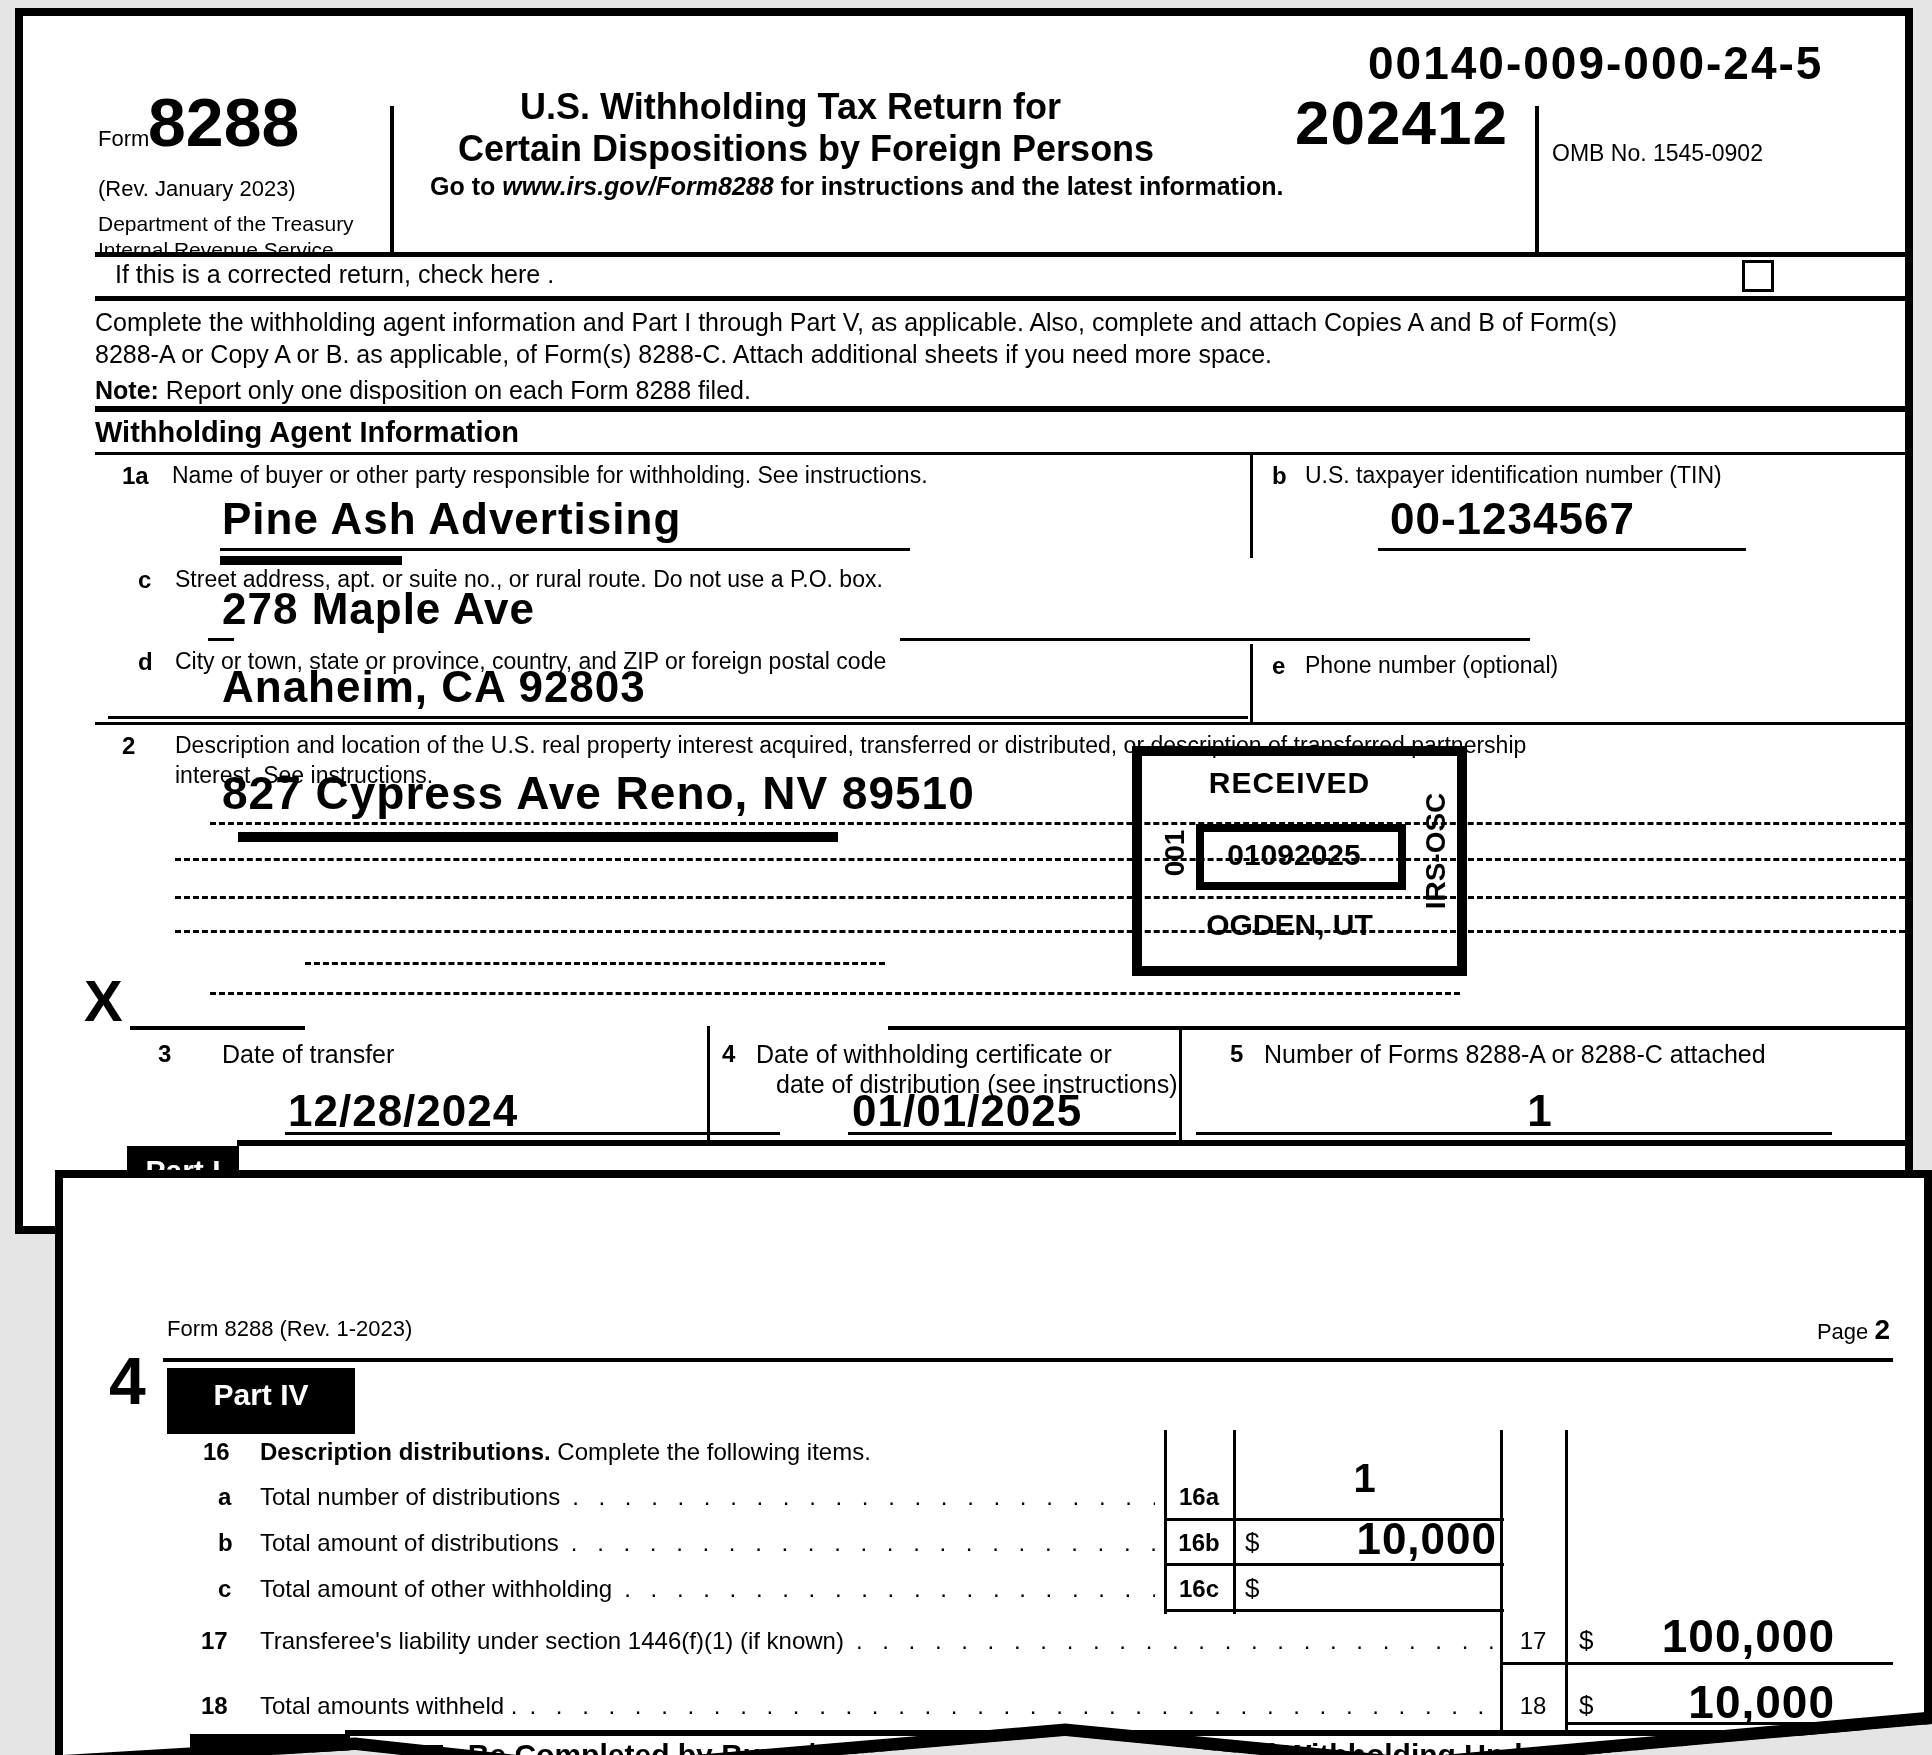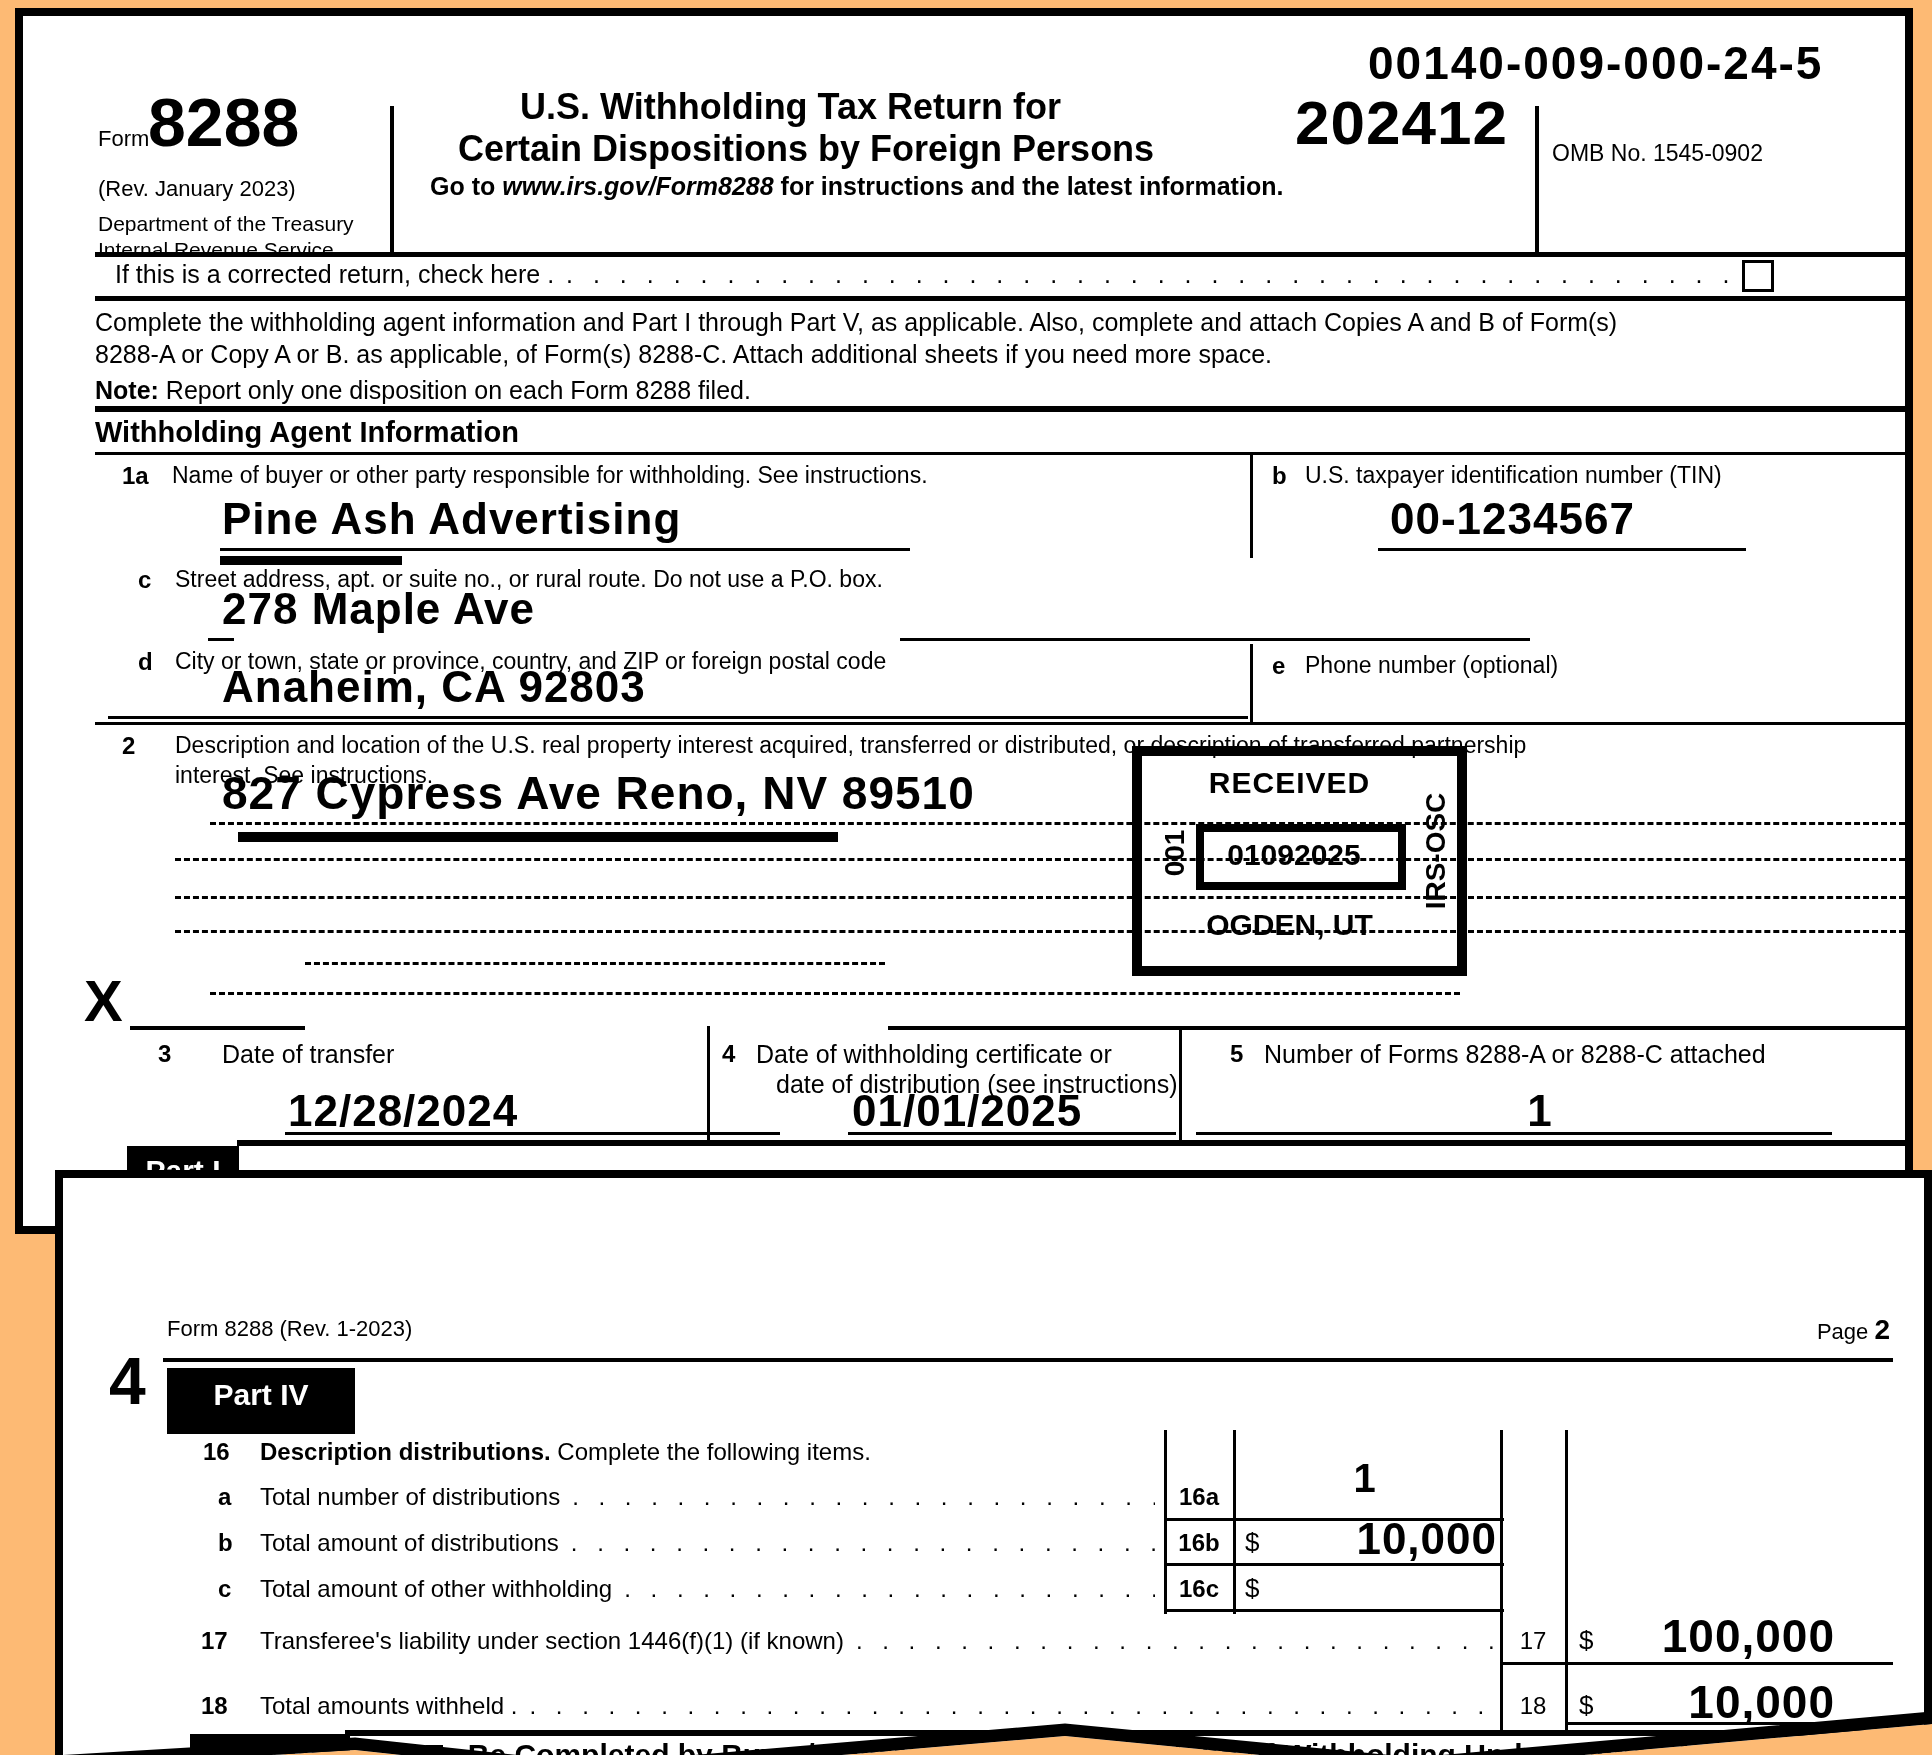--- a/index.html
+++ b/index.html
@@ -1,16 +1,16 @@
 <!DOCTYPE html>
 <html><head>
 <meta charset="utf-8">
 <style>
   html,body{margin:0;padding:0;background:#fff;}
-  .canvas{position:relative;width:1932px;height:1755px;background:#fdba74;color:#000;
+  .canvas{position:relative;width:1932px;height:1755px;background:#e5e5e5;color:#000;
           font-family:"Liberation Sans",sans-serif;overflow:hidden;}
   .abs{position:absolute;}
   .b{font-weight:bold;}
   .i{font-style:italic;}
   .line{position:absolute;background:#000;}
   .dash{position:absolute;border-top:3px dashed #000;height:0;}
   .tab{position:absolute;background:#000;color:#fff;font-weight:bold;text-align:center;}
   .nowrap{white-space:nowrap;}
   .lead{position:absolute;display:flex;overflow:hidden;white-space:nowrap;align-items:flex-start;}
   .lead .lbl{white-space:nowrap;}
@@ -46,21 +46,21 @@
 
   <div class="abs b" style="left:520px;top:86px;font-size:36px;">U.S. Withholding Tax Return for</div>
   <div class="abs b" style="left:458px;top:128px;font-size:36px;">Certain Dispositions by Foreign Persons</div>
   <div class="abs b val" style="left:1295px;top:92px;font-size:62px;line-height:1;">202412</div>
   <div class="abs b" style="left:430px;top:172px;font-size:25px;">
     <span>Go to </span><span class="i">www.irs.gov/Form8288</span><span> for instructions and the latest information.</span>
   </div>
   <div class="abs" style="left:1552px;top:140px;font-size:23px;">OMB No. 1545-0902</div>
 
   <div class="line" style="left:95px;top:252px;width:1810px;height:5px;"></div>
-  <div class="lead" style="left:115px;top:260px;width:1616px;height:30px;font-size:25px;">
+  <div class="lead" style="left:115px;top:260px;width:1616px;height:30px;font-size:25px;flex-direction:column;">
     <span class="lbl">If this is a corrected return, check here .</span>
     <span class="dots">. . . . . . . . . . . . . . . . . . . . . . . . . . . . . . . . . . . . . . . . . . . . . . . . . . . . . . . . . . . . . . . . . . . . . . . . . . . .</span>
   </div>
   <div class="chk" style="left:1742px;top:260px;width:26px;height:26px;"></div>
   <div class="line" style="left:95px;top:296px;width:1810px;height:5px;"></div>
 
   <div class="abs" style="left:95px;top:308px;font-size:25px;">Complete the withholding agent information and Part I through Part V, as applicable. Also, complete and attach Copies A and B of Form(s)</div>
   <div class="abs" style="left:95px;top:340px;font-size:25px;">8288-A or Copy A or B. as applicable, of Form(s) 8288-C. Attach additional sheets if you need more space.</div>
   <div class="abs" style="left:95px;top:376px;font-size:25px;">
     <span class="b">Note:</span><span> Report only one disposition on each Form 8288 filed.</span>

